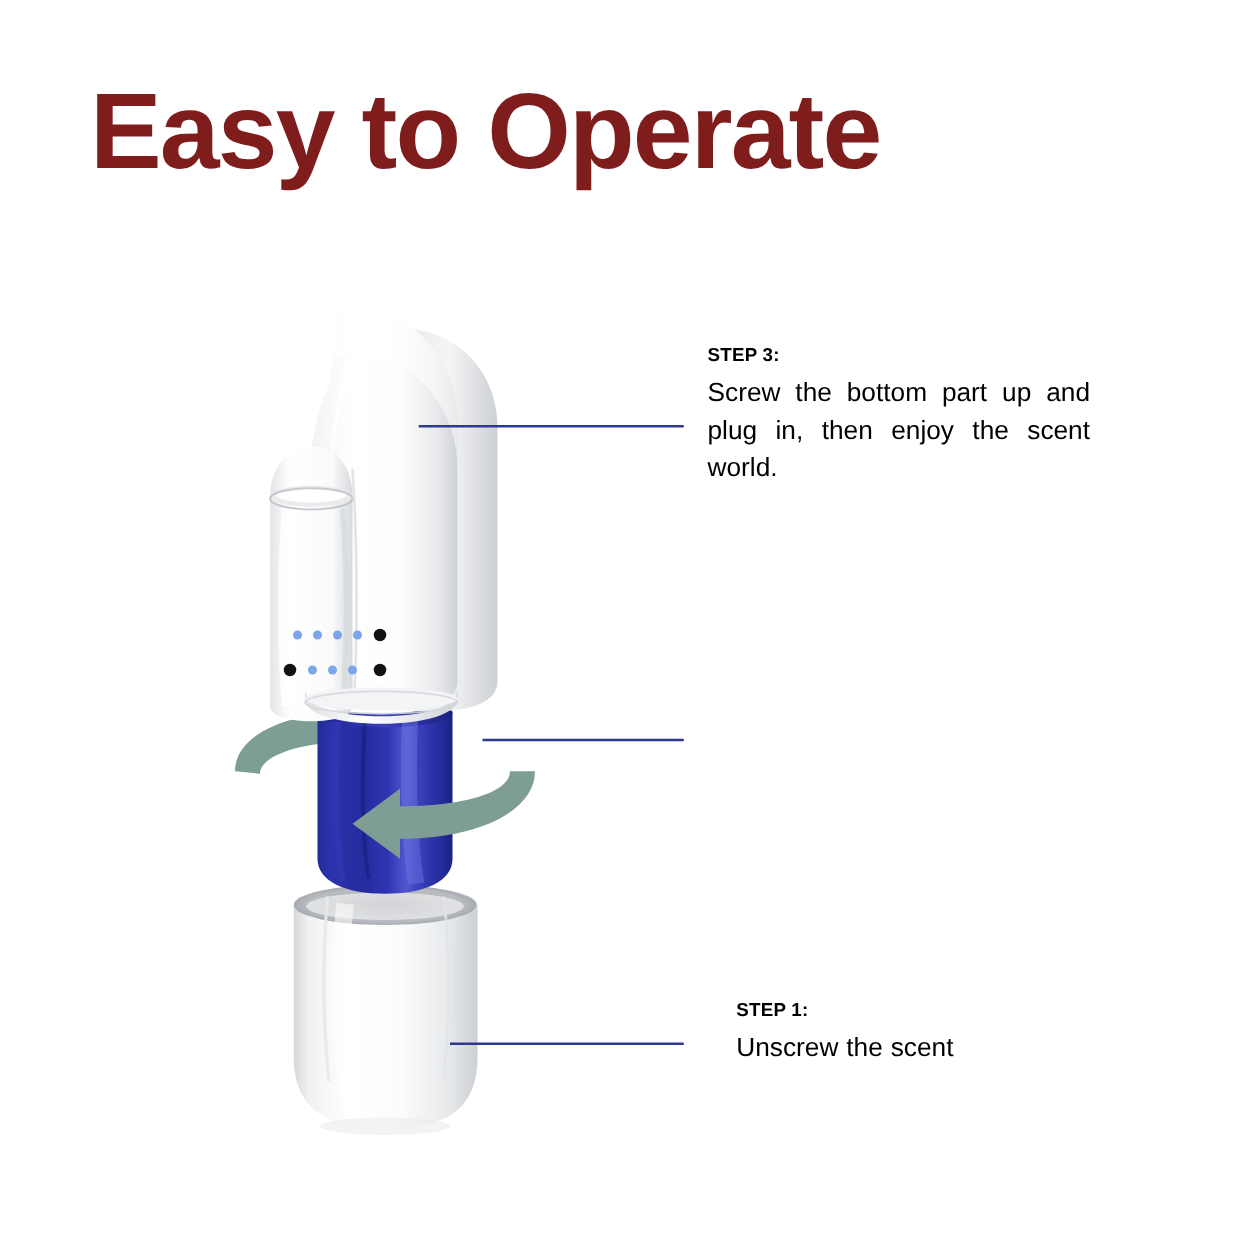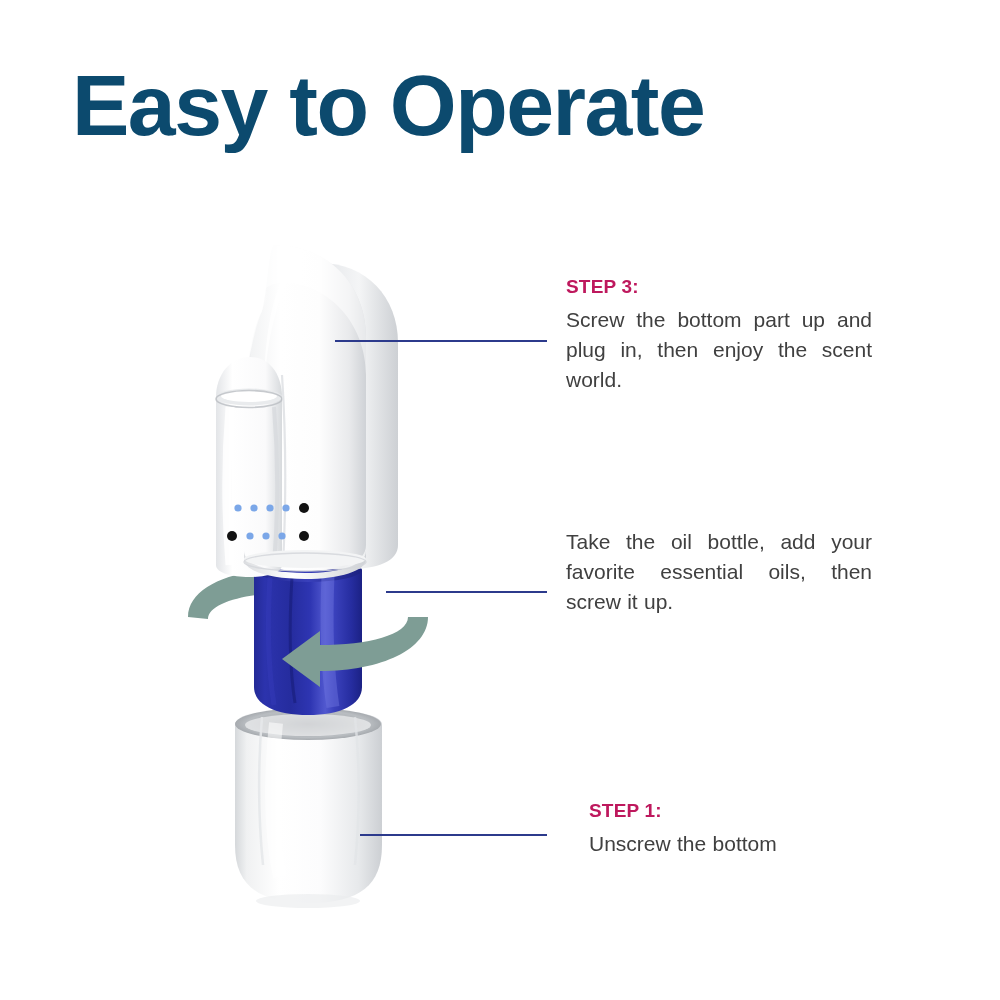--- a/index.html
+++ b/index.html
@@ -19,46 +19,46 @@
 
   
   .page-title {
     position: absolute;
     left: 72px;
     top: 62px;
     font-size: 86px;
     line-height: 1;
     font-weight: 700;
     letter-spacing: -1.5px;
-    color: #0c4a6e;
+    color: #7f1d1d;
     white-space: nowrap;
     font-stretch: semi-condensed;
   }
 
   
   .step-block {
     position: absolute;
     left: 566px;
     width: 306px;
   }
   .step-3 { top: 276px; }
   .step-2 { top: 527px; }
   .step-1 { top: 800px; margin-left: 23px; }
 
   .step-heading {
-    font-size: 19px;
+    font-size: 15px;
     font-weight: 700;
-    color: #be185d;
+    color: #000000;
     letter-spacing: 0.2px;
     margin-bottom: 7px;
   }
   .step-body {
     font-size: 21px;
     line-height: 1.42;
-    color: #404040;
+    color: #000000;
     text-align: justify;
     text-justify: inter-word;
     word-spacing: 0.5px;
   }
   .step-1 .step-body { text-align: left; }
 
   
   .leader {
     position: absolute;
     height: 2px;
@@ -283,19 +283,18 @@
 <div class="leader leader-3"></div>
 <div class="leader leader-2"></div>
 <div class="leader leader-1"></div>
 
 <div class="step-block step-3">
   <div class="step-heading">STEP 3:</div>
   <div class="step-body">Screw the bottom part up and plug in, then enjoy the scent world.</div>
 </div>
 
 <div class="step-block step-2">
-  <div class="step-body">Take the oil bottle, add your favorite essential oils, then screw it up.</div>
 </div>
 
 <div class="step-block step-1">
   <div class="step-heading">STEP 1:</div>
-  <div class="step-body">Unscrew the bottom</div>
+  <div class="step-body">Unscrew the scent</div>
 </div>
 
 </body></html>

